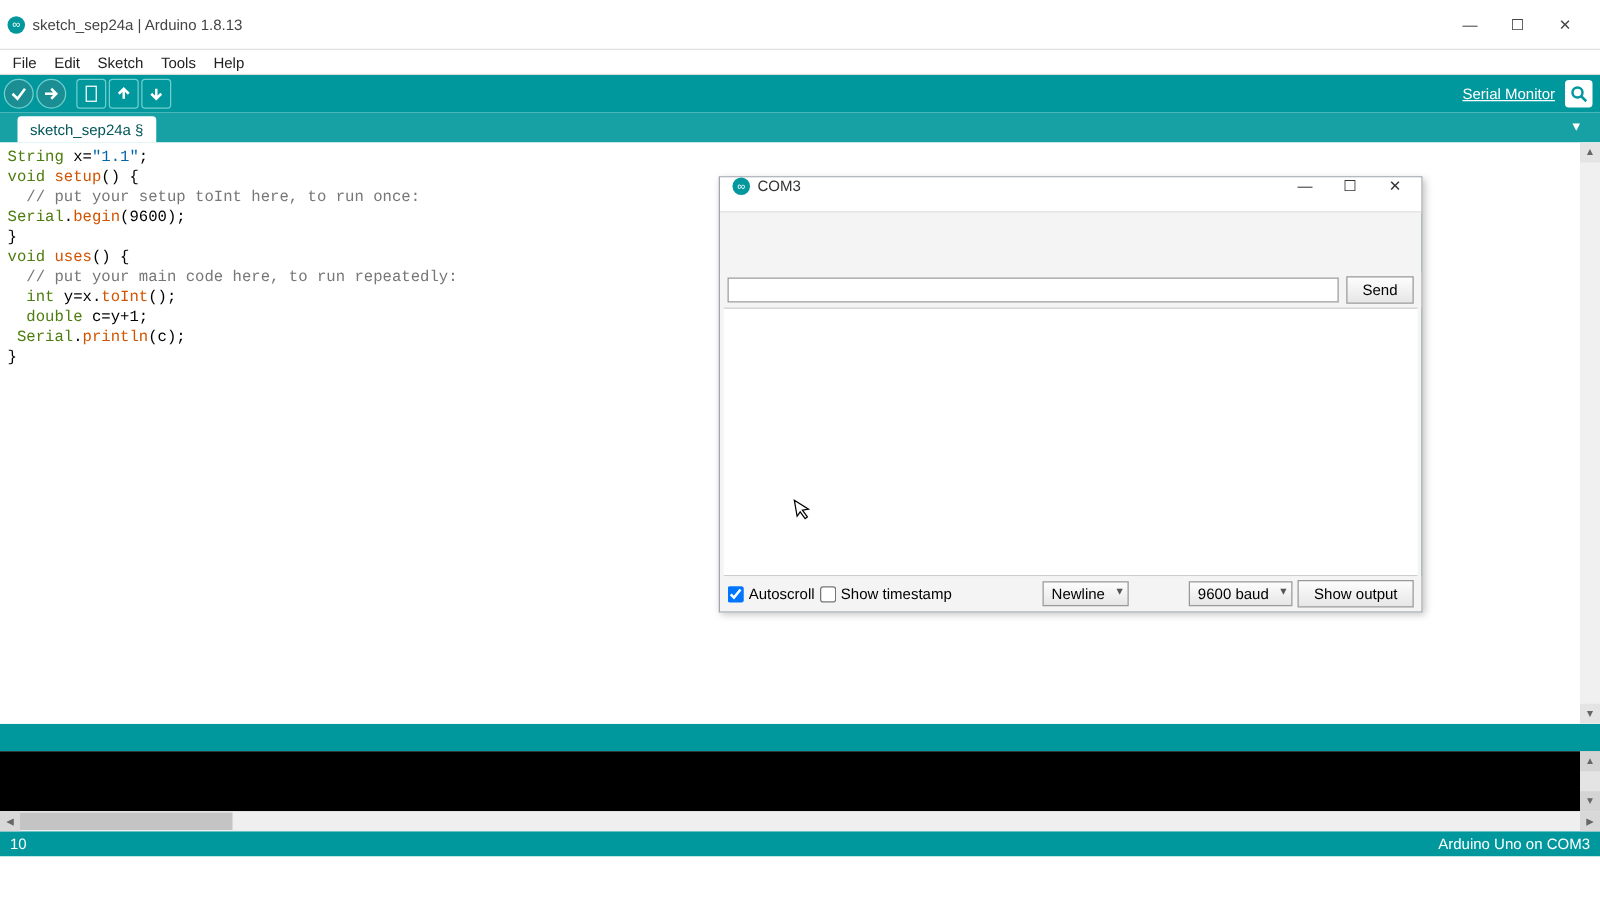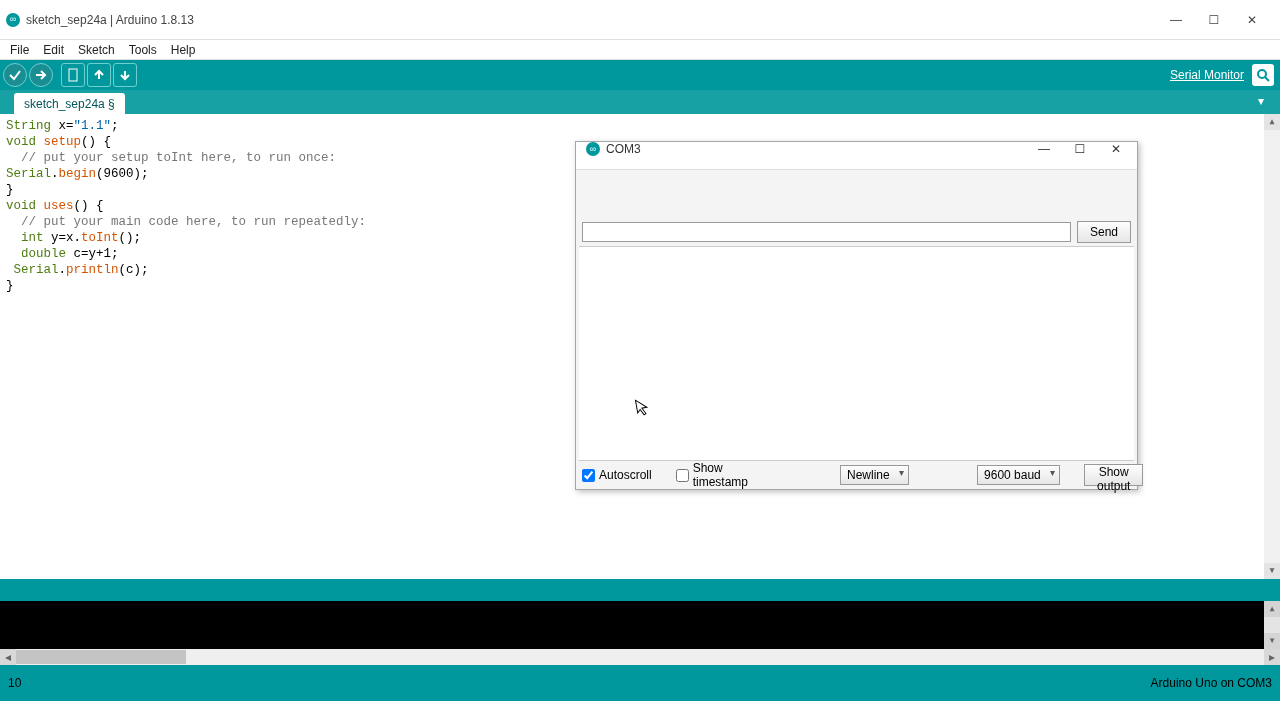--- a/index.html
+++ b/index.html
@@ -163,23 +163,23 @@
 
 .hscroll {
   height: 16px; background:#efefef; position:relative; display:flex; align-items:center;
 }
 .hscroll .arrow { width:16px; height:16px; background:#d8d8d8; display:flex;align-items:center;justify-content:center; color:#666;}
 .hscroll .thumb { height:14px; background:#c4c4c4; width:170px; margin-left:0;}
 .hscroll .arrow.right { position:absolute; right:0; }
 
 
 .footer {
-  height: 36px;
+  height: 20px;
   background: #00979d;
-  color: #000000;
+  color: #ffffff;
   display: flex;
   align-items: center;
   padding: 0 8px;
   font-size: 12px;
 }
 .footer .spacer { flex: 1; }
 
 
 .serial-window {
   position: absolute;
@@ -216,21 +216,21 @@
   padding:0 12px; font-size:12px;
 }
 
 .serial-output {
   flex:1; background:#fff; border-top:1px solid #ccc; border-bottom:1px solid #ccc;
   margin: 0 3px;
 }
 
 .serial-bottomrow {
   height: 28px;
-  display:flex; align-items:center; gap:24px;
+  display:flex; align-items:center; gap:4px;
   padding: 2px 6px;
   background:#f4f4f4;
   font-size:12px;
 }
 .serial-bottomrow label { display:flex; align-items:center; gap:4px; }
 .serial-bottomrow input[type=checkbox]{ width:13px;height:13px;}
 .serial-select {
   height:20px; border:1px solid #999; background:linear-gradient(#fdfdfd,#e6e6e6);
   font-size:12px; padding:0 18px 0 6px;
   appearance:none;

